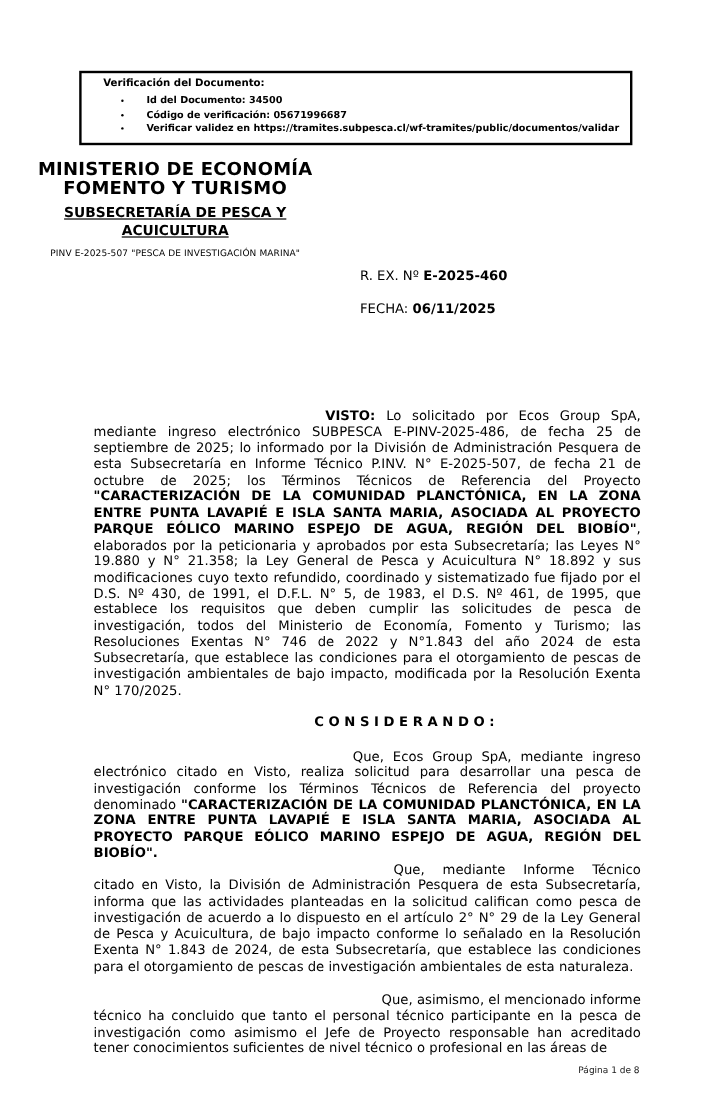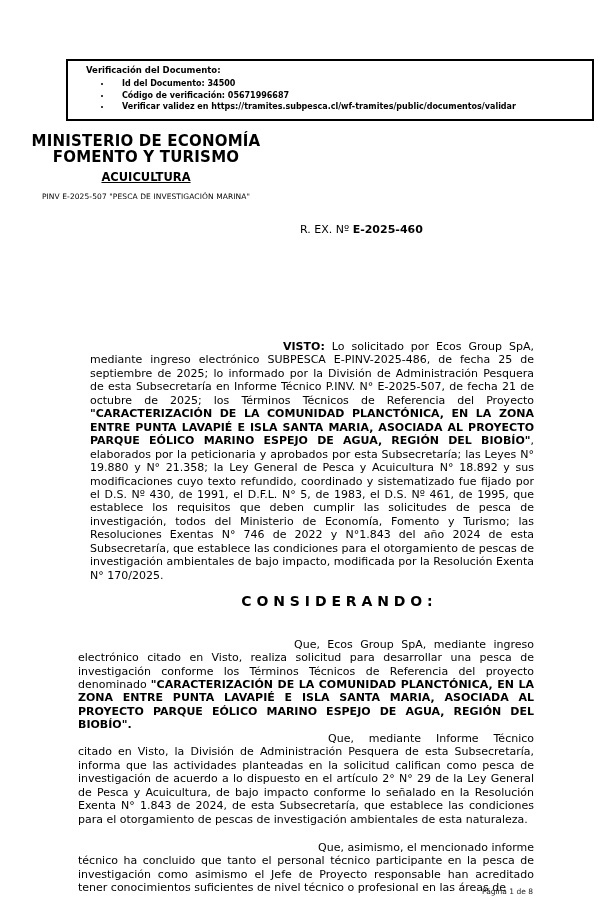--- a/index.html
+++ b/index.html
@@ -11,21 +11,21 @@
     color: #000000;
     font-family: "DejaVu Sans", "Liberation Sans", sans-serif;
     overflow: hidden;
   }
 
   
   .verify-box {
     position: absolute;
     left: 66px;
     top: 59px;
-    width: 528px;
+    width: 461px;
     box-sizing: border-box;
     border: 2px solid #000000;
     padding: 4px 5px 6px 18px;
     font-weight: bold;
   }
   .vb-title { font-size: 8.5px; line-height: 11px; }
   .vb-list { margin: 2px 0 0 0; padding-left: 26px; }
   .vb-list li { font-size: 8px; line-height: 11.5px; list-style: disc outside; padding-left: 10px; }
 
   
@@ -60,26 +60,26 @@
     position: absolute;
     left: 78px;
     top: 340px;
     width: 456px;
     font-size: 11px;
     line-height: 13.45px;
     text-align: justify;
   }
   .para { margin: 0; }
   .para .b { font-weight: bold; }
-  .visto { text-indent: 193px; margin-left: 12px; }
+  .visto { text-indent: 193px; }
   .considerando {
-    margin: 13px 0 29px 0;
+    margin: 13px 0 15px 0;
     padding-left: 62px;
     text-align: center;
-    font-size: 14px;
+    font-size: 11px;
     font-weight: bold;
   }
   .p1 { text-indent: 216px; }
   .p2 { text-indent: 250px; }
   .p3 { margin-top: 15px; text-indent: 240px; }
 
   
   .footer {
     position: absolute;
     right: 67px;
@@ -99,27 +99,29 @@
       <li>Id del Documento: 34500</li>
       <li>Código de verificación: 05671996687</li>
       <li>Verificar validez en https://tramites.subpesca.cl/wf-tramites/public/documentos/validar</li>
     </ul>
   </div>
 
   <div class="org-header">
     <div class="ministry-line">MINISTERIO DE ECONOMÍA</div>
     <div class="ministry-line">FOMENTO Y TURISMO</div>
     <div class="subsec-wrap">
+      <div class="subsec-line">SUBSECRETARÍA DE PESCA Y</div>
       <div class="subsec-line">ACUICULTURA</div>
     </div>
     <div class="project-code">PINV E-2025-507 "PESCA DE INVESTIGACIÓN MARINA"</div>
   </div>
 
   <div class="title-block">
     <p class="res-line"><span>R. EX. Nº </span><span class="bold">E-2025-460</span></p>
+    <p class="date-line"><span>FECHA: </span><span class="bold">06/11/2025</span></p>
   </div>
 
   <div class="body-text">
     <p class="para visto"><span class="b">VISTO:</span><span> Lo solicitado por Ecos Group SpA, mediante ingreso electrónico SUBPESCA E-PINV-2025-486, de fecha 25 de septiembre de 2025; lo informado por la División de Administración Pesquera de esta Subsecretaría en Informe Técnico P.INV. N° E-2025-507, de fecha 21 de octubre de 2025; los Términos Técnicos de Referencia del Proyecto </span><span class="b">"CARACTERIZACIÓN DE LA COMUNIDAD PLANCTÓNICA, EN LA ZONA ENTRE PUNTA LAVAPIÉ E ISLA SANTA MARIA, ASOCIADA AL PROYECTO PARQUE EÓLICO MARINO ESPEJO DE AGUA, REGIÓN DEL BIOBÍO"</span><span>, elaborados por la peticionaria y aprobados por esta Subsecretaría; las Leyes N° 19.880 y N° 21.358; la Ley General de Pesca y Acuicultura N° 18.892 y sus modificaciones cuyo texto refundido, coordinado y sistematizado fue fijado por el D.S. Nº 430, de 1991, el D.F.L. N° 5, de 1983, el D.S. Nº 461, de 1995, que establece los requisitos que deben cumplir las solicitudes de pesca de investigación, todos del Ministerio de Economía, Fomento y Turismo; las Resoluciones Exentas N° 746 de 2022 y N°1.843 del año 2024 de esta Subsecretaría, que establece las condiciones para el otorgamiento de pescas de investigación ambientales de bajo impacto, modificada por la Resolución Exenta N° 170/2025.</span></p>
     <div class="considerando">C O N S I D E R A N D O :</div>
     <p class="para p1"><span>Que, Ecos Group SpA, mediante ingreso electrónico citado en Visto, realiza solicitud para desarrollar una pesca de investigación conforme los Términos Técnicos de Referencia del proyecto denominado </span><span class="b">"CARACTERIZACIÓN DE LA COMUNIDAD PLANCTÓNICA, EN LA ZONA ENTRE PUNTA LAVAPIÉ E ISLA SANTA MARIA, ASOCIADA AL PROYECTO PARQUE EÓLICO MARINO ESPEJO DE AGUA, REGIÓN DEL BIOBÍO".</span></p>
     <p class="para p2"><span>Que, mediante Informe Técnico citado en Visto, la División de Administración Pesquera de esta Subsecretaría, informa que las actividades planteadas en la solicitud califican como pesca de investigación de acuerdo a lo dispuesto en el artículo 2° N° 29 de la Ley General de Pesca y Acuicultura, de bajo impacto conforme lo señalado en la Resolución Exenta N° 1.843 de 2024, de esta Subsecretaría, que establece las condiciones para el otorgamiento de pescas de investigación ambientales de esta naturaleza.</span></p>
     <p class="para p3"><span>Que, asimismo, el mencionado informe técnico ha concluido que tanto el personal técnico participante en la pesca de investigación como asimismo el Jefe de Proyecto responsable han acreditado tener conocimientos suficientes de nivel técnico o profesional en las áreas de</span></p>
   </div>
 

